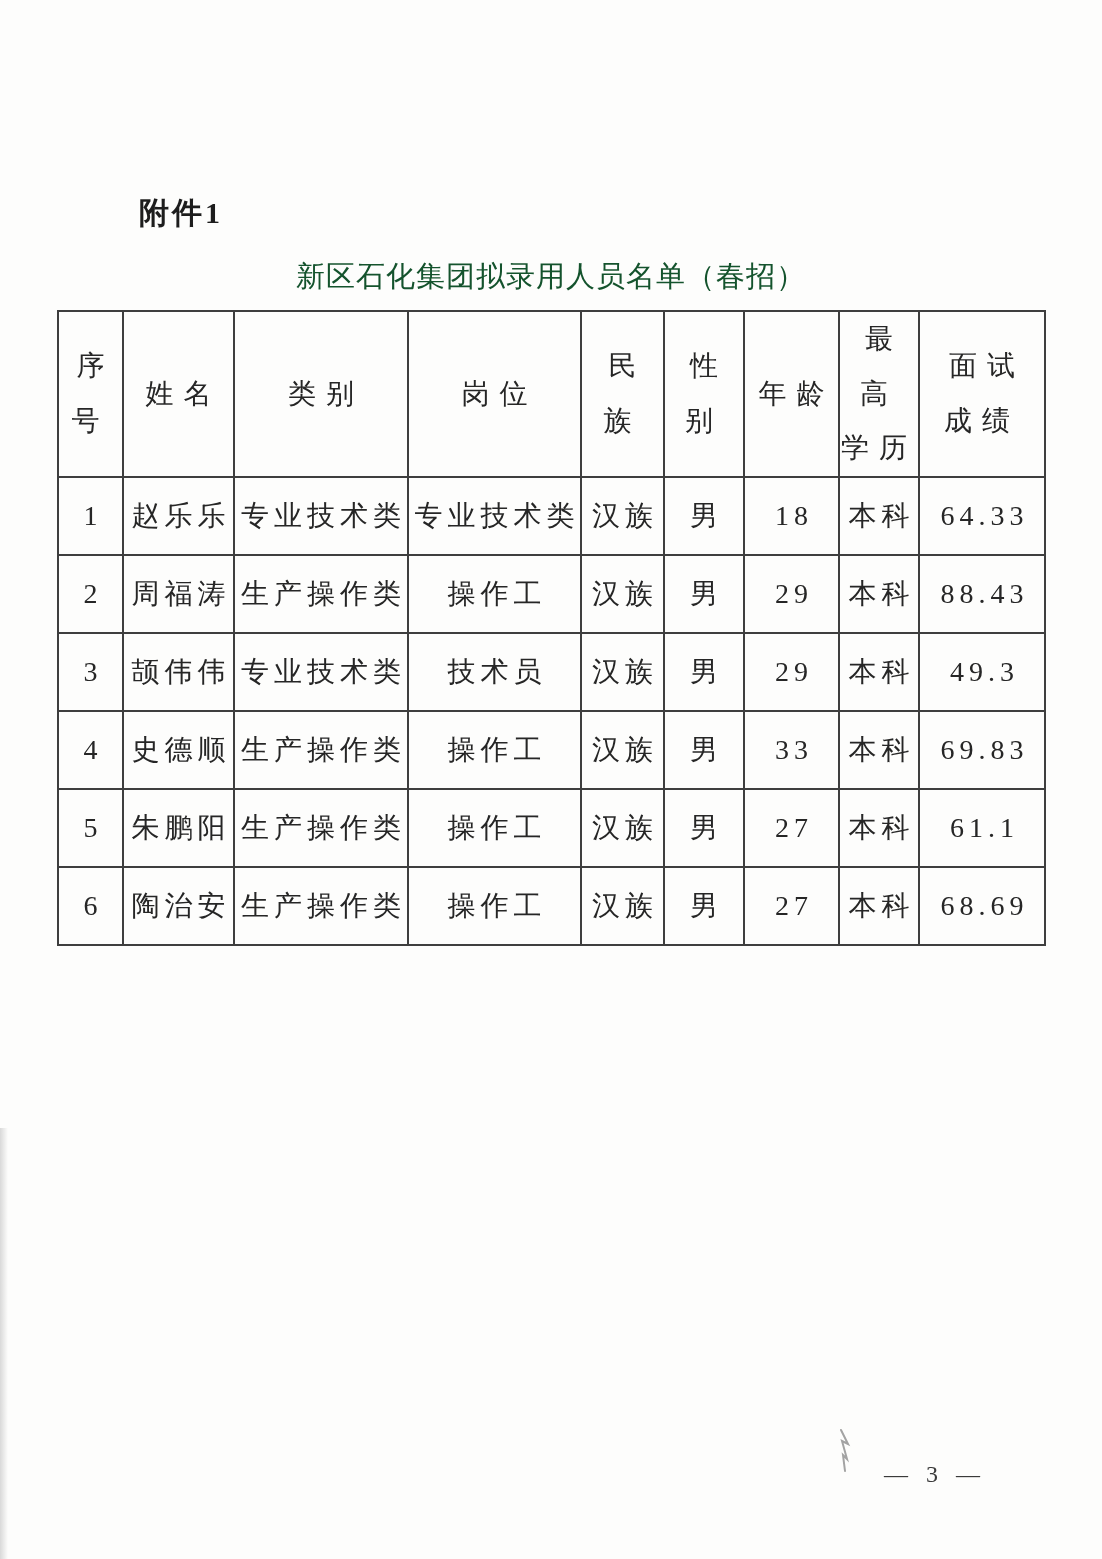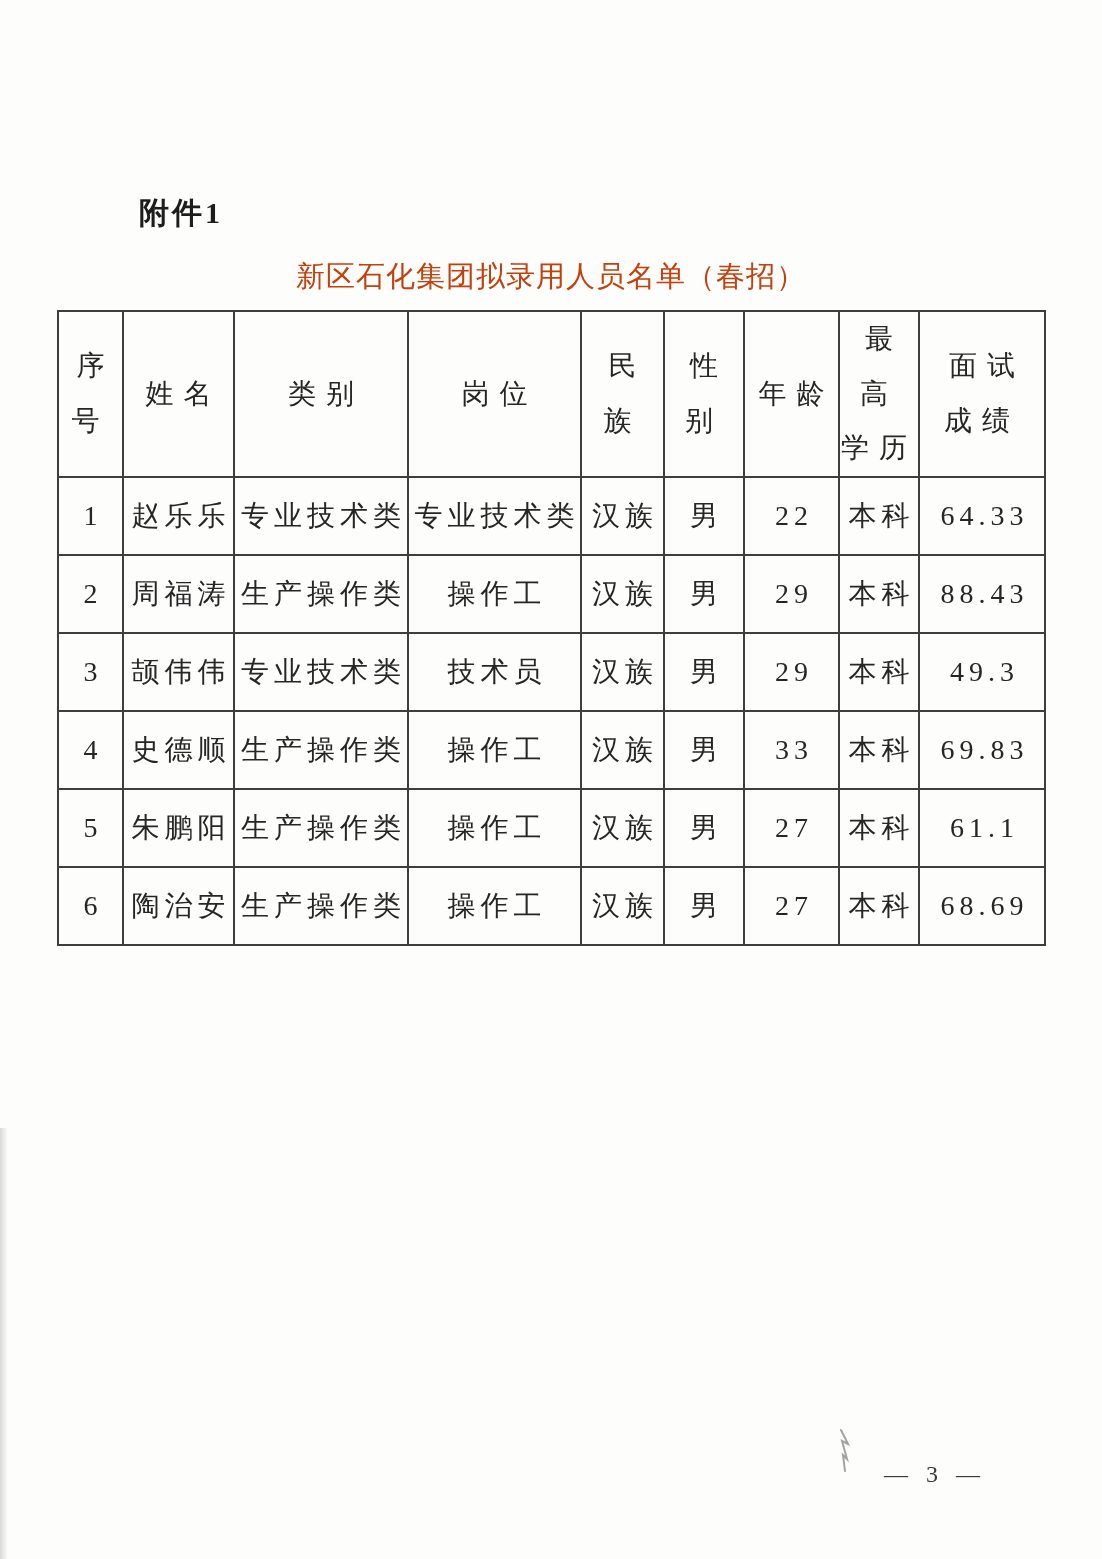--- a/index.html
+++ b/index.html
@@ -22,21 +22,21 @@
     color: #1d1d1d;
   }
   .doc-title {
     position: absolute;
     left: 0;
     top: 257px;
     width: 100%;
     text-align: center;
     font-size: 29px;
     letter-spacing: 1px;
-    color: #c2410c;
+    color: #14532d;
   }
   table.doc-table {
     position: absolute;
     left: 57px;
     top: 310px;
     width: 987px;
     border-collapse: collapse;
     table-layout: fixed;
   }
   .doc-table th, .doc-table td {
@@ -123,21 +123,21 @@
       </tr>
     </thead>
     <tbody>
       <tr>
         <td>1</td>
         <td>赵乐乐</td>
         <td>专业技术类</td>
         <td>专业技术类</td>
         <td>汉族</td>
         <td>男</td>
-        <td>22</td>
+        <td>18</td>
         <td>本科</td>
         <td>64.33</td>
       </tr>
       <tr>
         <td>2</td>
         <td>周福涛</td>
         <td>生产操作类</td>
         <td>操作工</td>
         <td>汉族</td>
         <td>男</td>

